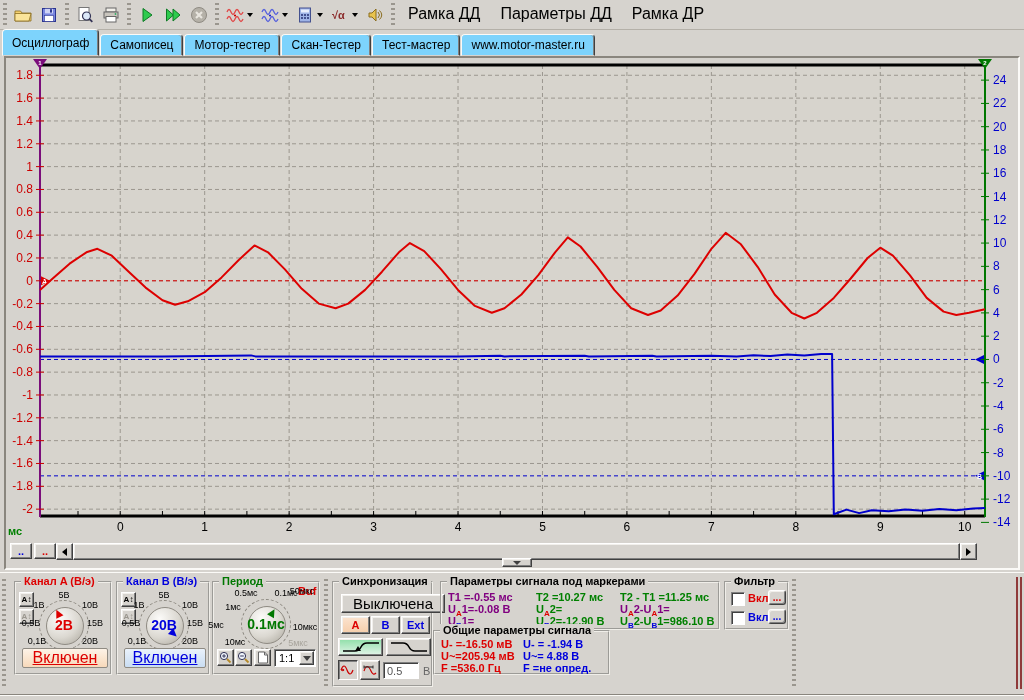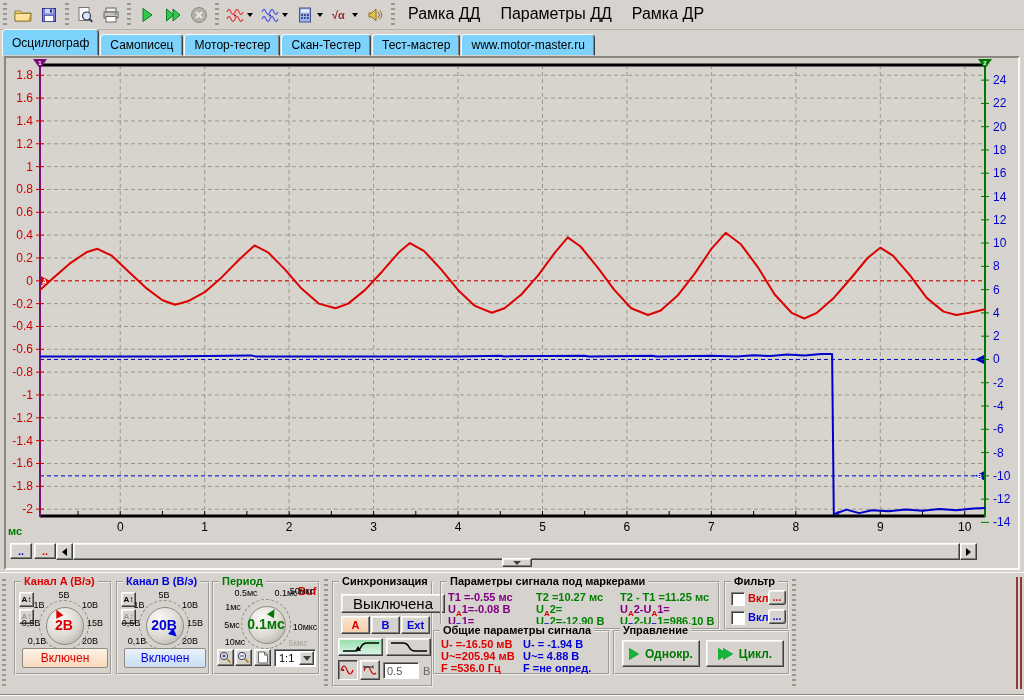--- a/index.html
+++ b/index.html
@@ -55,21 +55,21 @@
         background:radial-gradient(circle at 35% 30%,#fcfbf9,#dbd8d1 55%,#a9a59b);
         border:1px solid #8f8b83;}
   .knob-val{position:absolute;font-weight:bold;font-size:14px;transform:translate(-50%,-50%);white-space:nowrap;}
   .knob-label{position:absolute;font-size:9px;transform:translate(-50%,-50%);white-space:nowrap;}
   .knob-label.muted{color:#a8a49c;}
   .pointer-wrap{position:absolute;width:0;height:0;}
   .pointer{position:absolute;left:-4px;top:-17px;width:0;height:0;border-left:4px solid transparent;
            border-right:4px solid transparent;border-bottom:8px solid currentColor;}
   .small-ab{position:absolute;width:15px;height:15px;font-size:8px;font-weight:bold;padding:0;}
   .small-ab.disabled{color:#9a968e;}
-  .state-btn{position:absolute;border:1px solid #8f8b83;border-radius:2px;display:flex;align-items:center;justify-content:center;font-size:12px;}
+  .state-btn{position:absolute;border:1px solid #8f8b83;border-radius:2px;display:flex;align-items:center;justify-content:center;font-size:16px;text-decoration:underline;}
   .state-a{background:linear-gradient(#fdf3e7,#f7d9ba);color:#dd0000;}
   .state-b{background:linear-gradient(#eaf2fb,#c9ddf2);color:#0000dd;}
   
   .sync-src{position:absolute;width:29px;height:18px;font-weight:bold;font-size:11px;}
   .edge-btn{position:absolute;width:45px;height:18px;}
   .edge-btn svg{width:40px;height:14px;}
   .edge-up{background:linear-gradient(#8fdfa8,#e2f4e8);}
   
   .valcell{position:absolute;font-weight:bold;font-size:11px;white-space:nowrap;}
   .valcell sub{font-size:8px;}
@@ -431,21 +431,21 @@
   <div class="panel" style="left:212px;top:8px;width:108px;height:94px">
     <span class="legend" style="color:#007700">Период</span>
     <span style="position:absolute;left:84px;top:2px;color:#dd0000;font-weight:bold;font-size:11px">Buf</span>
     <div class="knob-area" style="position: absolute; left: 0px; top: 0px; width: 100%; height: 100%;">
         <div class="knob-ring" style="left: 27px; top: 16px; width: 48px; height: 48px;"></div>
         <div class="knob" style="left: 34px; top: 23px; width: 36px; height: 36px;"></div>
         <span class="knob-label" style="left: 32px; top: 10px;">0.5мс</span>
         <span class="knob-label" style="left: 72px; top: 10px;">0.1мс</span>
         <span class="knob-label" style="left: 19px; top: 24px;">1мс</span>
         <span class="knob-label" style="left: 88px; top: 8px;">50мкс</span>
-        <span class="knob-label" style="left: 18px; top: 42px;">5мс</span>
+        <span class="knob-label" style="left: 2px; top: 42px;">5мс</span>
         <span class="knob-label" style="left: 91px; top: 44px;">10мкс</span>
         <span class="knob-label" style="left: 21px; top: 59px;">10мс</span>
         <span class="knob-label muted" style="left: 84px; top: 60px;">5мкс</span>
         <div class="pointer-wrap" style="left: 52px; top: 41px; transform: rotate(30deg); color: rgb(0, 119, 0);">
           <div class="pointer"></div>
         </div>
         <span class="knob-val" style="left: 52px; top: 41px; color: rgb(0, 119, 0);">0.1мс</span>
       </div>
     <div class="btn3d" style="position:absolute;left:3px;top:66px;width:17px;height:17px">
       <svg width="13" height="13" viewBox="0 0 13 13">
@@ -546,29 +546,15 @@
     <div id="common-cols">
         <div class="valcell" style="left: 6px; top: 6px; color: rgb(221, 0, 0);">U- =-16.50 мВ</div>
         <div class="valcell" style="left: 6px; top: 18px; color: rgb(221, 0, 0);">U~=205.94 мВ</div>
         <div class="valcell" style="left: 6px; top: 30px; color: rgb(221, 0, 0);">F =536.0 Гц</div>
         <div class="valcell" style="left: 88px; top: 6px; color: rgb(0, 0, 221);">U- = -1.94 В</div>
         <div class="valcell" style="left: 88px; top: 18px; color: rgb(0, 0, 221);">U~=  4.88 В</div>
         <div class="valcell" style="left: 88px; top: 30px; color: rgb(0, 0, 221);">F =не опред.</div>
       </div>
   </div>
 
-  <div class="panel" style="left:613px;top:57px;width:177px;height:45px">
-    <span class="legend">Управление</span>
-    <div class="btn3d ctrl-btn" style="position:absolute;left:7px;top:8px;width:78px;height:27px">
-      <span class="play-ico"></span>
-        <span>Однокр.</span>
-    </div>
-    <div class="btn3d ctrl-btn" style="position:absolute;left:91px;top:8px;width:78px;height:27px">
-      <span style="display:inline-flex">
-          <span class="play-ico"></span>
-          <span class="play-ico" style="margin-left:-5px"></span>
-        </span>
-      <span>Цикл.</span>
-    </div>
-  </div>
 </div>
 
 <div id="bottom-strip"></div>
 
 </body></html>

